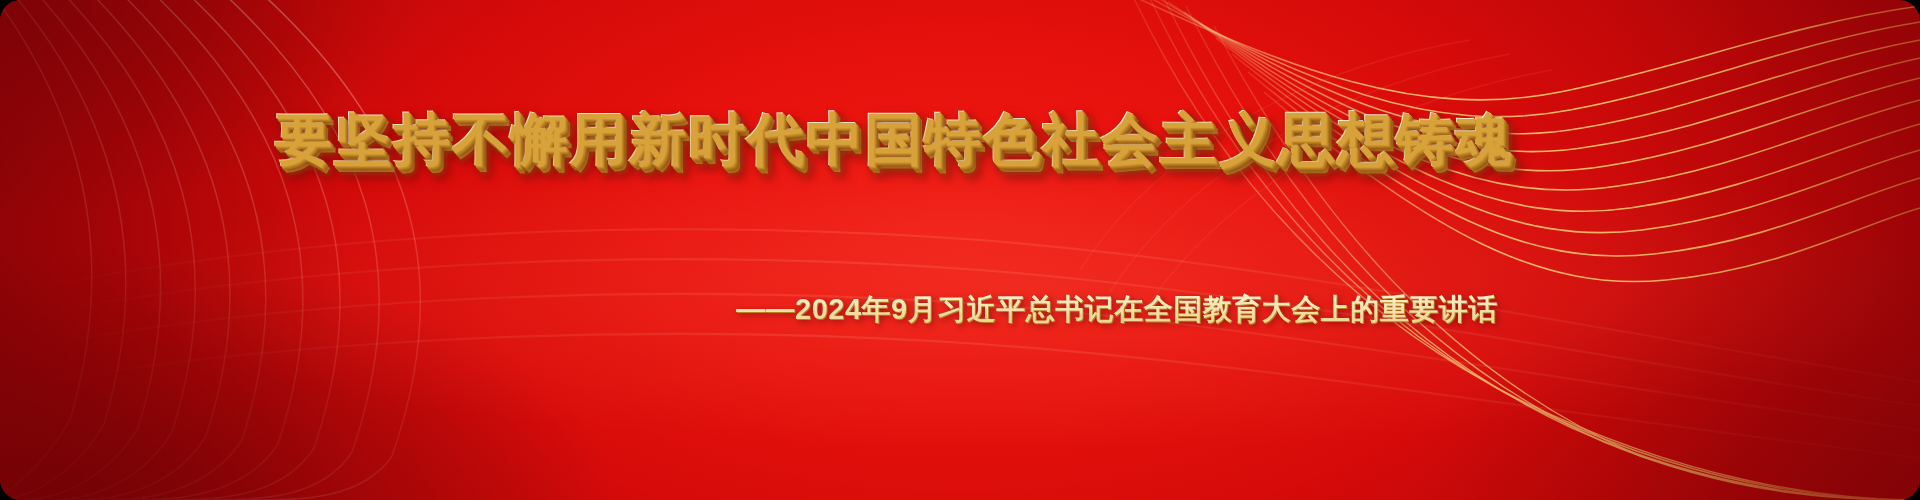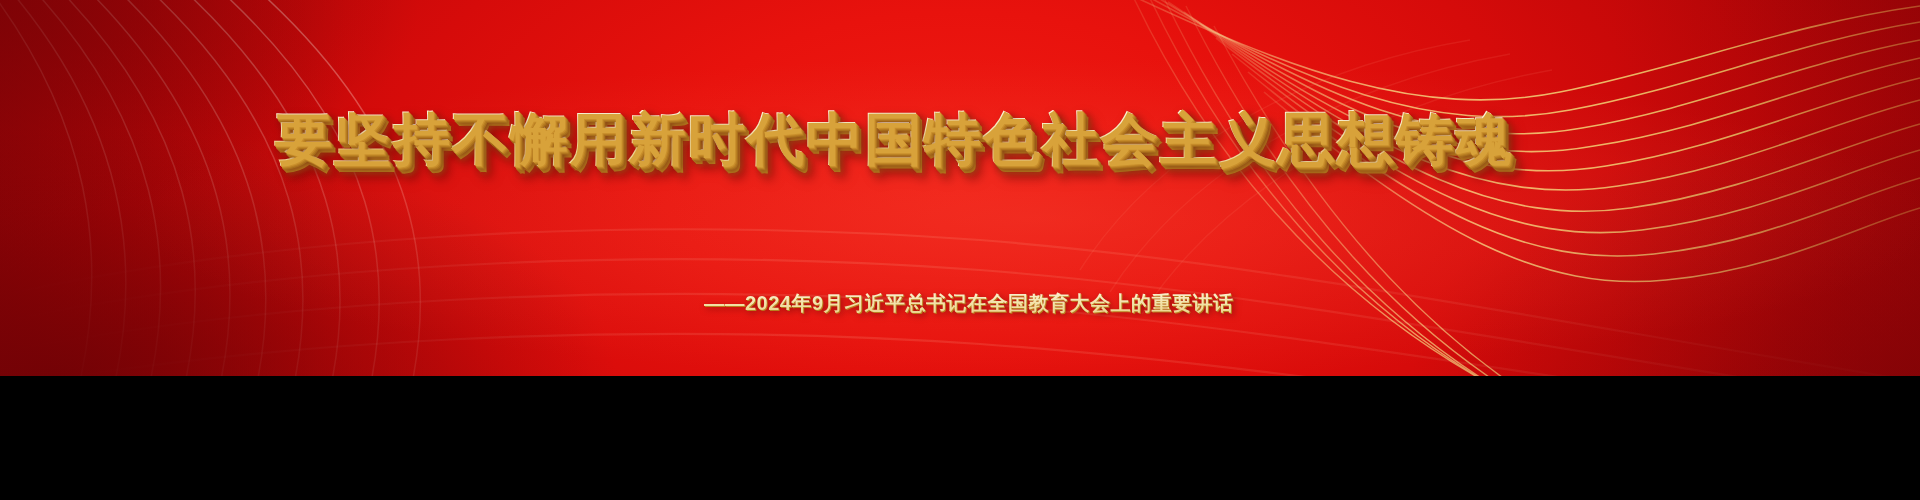--- a/index.html
+++ b/index.html
@@ -3,31 +3,32 @@
 <meta charset="utf-8">
 <style>
   html, body {
     margin: 0;
     padding: 0;
     background: #000;
   }
   #banner {
     position: relative;
     width: 1920px;
-    height: 376px;
+    height: 500px;
     overflow: hidden;
     font-family: "Liberation Sans", "DejaVu Sans", sans-serif;
     background:
       radial-gradient(ellipse 1150px 620px at 50% 46%,
          #f01b13 0%,
          #e8120d 26%,
          #d60b0a 50%,
          #bf0708 70%,
          #a40407 86%,
          #8d0206 100%);
+    border-radius: 21px;
   }
 
   
   #vignette-layer {
     position: absolute;
     inset: 0;
     background:
       radial-gradient(ellipse 900px 400px at 3% 100%, rgba(110,2,5,0.85) 0%, rgba(110,2,5,0.0) 62%),
       radial-gradient(ellipse 700px 360px at 0% 0%, rgba(120,3,6,0.70) 0%, rgba(120,3,6,0.0) 60%),
       radial-gradient(ellipse 820px 420px at 100% 100%, rgba(120,3,6,0.55) 0%, rgba(120,3,6,0.0) 62%),
@@ -87,23 +88,23 @@
     top: 110px;
   }
   #line-2 {
     position: absolute;
     left: 170px;
     top: 193px;
   }
 
   #attribution {
     position: absolute;
-    left: 704px;
+    left: 736px;
     top: 290px;
-    font-size: 20px;
+    font-size: 29px;
     font-weight: 700;
     letter-spacing: 0.5px;
     white-space: nowrap;
     color: #f4e2a8;
     background: linear-gradient(to bottom, #fcf3d6 0%, #f2e0a4 55%, #e9cf82 100%);
     -webkit-background-clip: text;
     background-clip: text;
     -webkit-text-fill-color: transparent;
     filter: drop-shadow(1px 1px 0px #b8801f) drop-shadow(2px 2px 3px rgba(92,4,4,0.5));
   }

